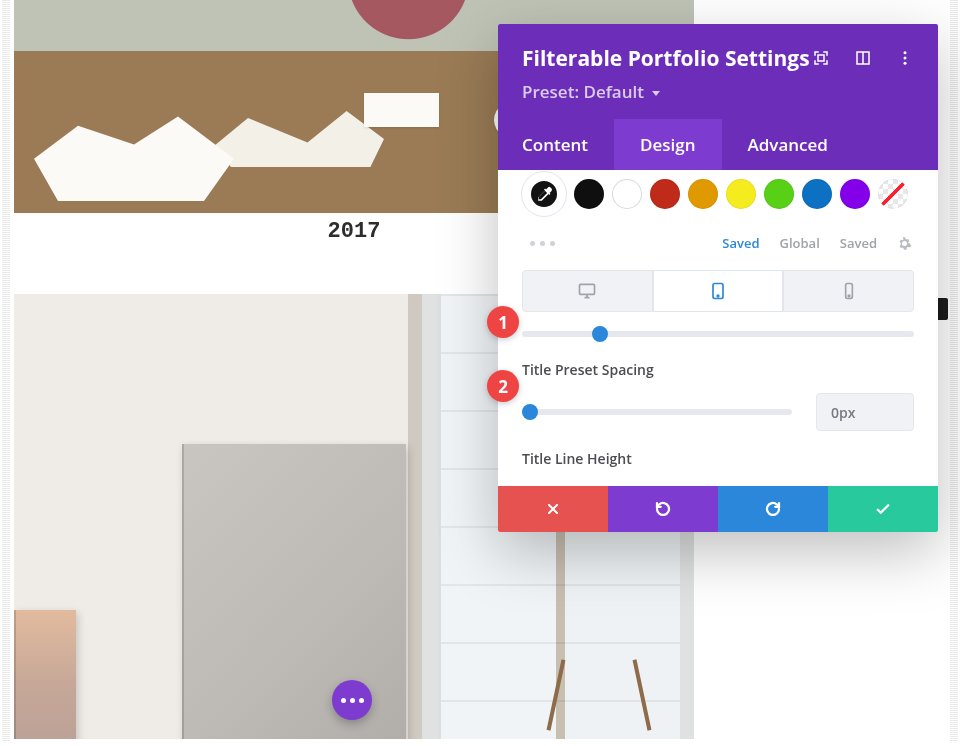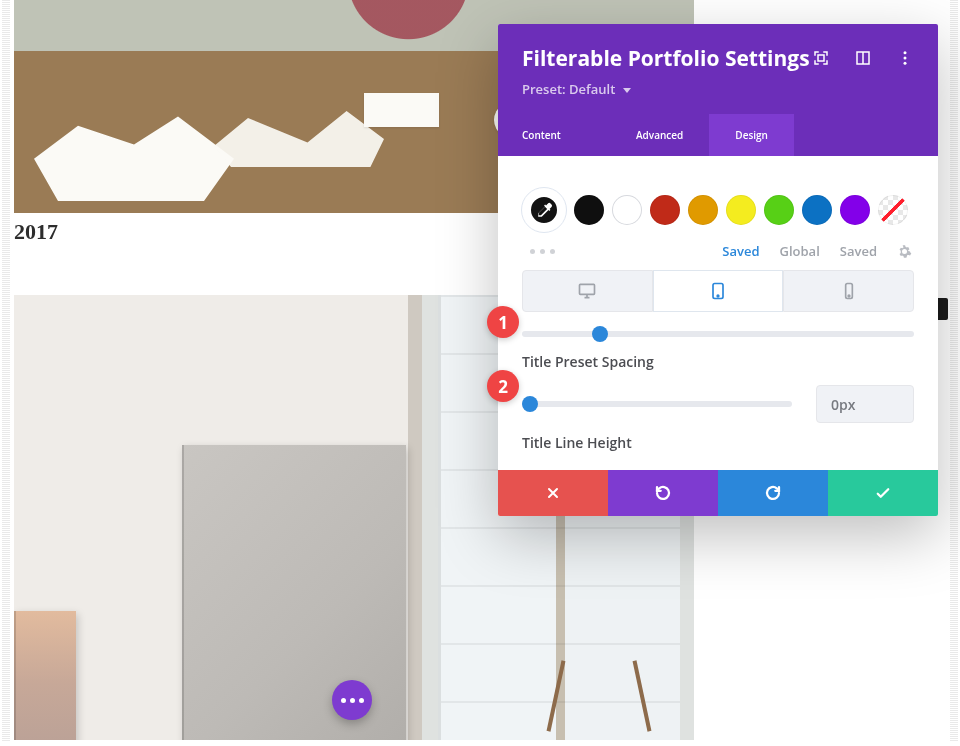--- a/index.html
+++ b/index.html
@@ -40,49 +40,49 @@
     border-left:3px solid rgba(0,0,0,.08);
   }
   .card.gallery .window::after{content:"";position:absolute;inset:0;background:
     repeating-linear-gradient(to bottom,rgba(0,0,0,.06) 0 2px,transparent 2px 58px);} 
   .canvas{position:absolute;background:linear-gradient(135deg,#c9c6c2,#bdbab6 60%,#b1aeaa);box-shadow:inset 2px 0 0 rgba(0,0,0,.15), 2px 3px 8px rgba(0,0,0,.18);}
   .card.gallery .canvas.big{left:168px;top:150px;width:224px;height:300px;}
   .card.gallery .canvas.small{left:0;top:316px;width:62px;height:180px;background:linear-gradient(180deg,#e2bb9e,#c7a898 40%,#b29d96);} 
   .card.gallery .stool{position:absolute;right:40px;bottom:8px;width:110px;height:86px;}
   .stool::before{content:"";position:absolute;left:10px;bottom:0;width:4px;height:72px;background:#8d6b4b;transform:rotate(12deg);} 
   .stool::after{content:"";position:absolute;right:10px;bottom:0;width:4px;height:72px;background:#8d6b4b;transform:rotate(-12deg);} 
-  .caption{margin-top:6px;text-align:left;font-family:Liberation Serif, serif;font-size:22px;color:#2d2d2d;font-weight:600;}
+  .caption{margin-top:6px;text-align:center;font-family:Liberation Mono, monospace;font-size:22px;color:#2d2d2d;font-weight:600;}
 
   
   .rail{position:absolute;top:0;width:8px;height:742px;background:repeating-linear-gradient(180deg,#e9e9e9 0 1px,transparent 1px 2px);} 
   .rail.left{left:2px;} .rail.right{right:2px;}
 
   
   .fab{position:absolute;left:332px;top:680px;width:40px;height:40px;border-radius:50%;background:var(--purple);display:flex;align-items:center;justify-content:center;box-shadow:0 4px 10px rgba(0,0,0,.25);} 
   .fab span{width:5px;height:5px;border-radius:50%;background:#fff;margin:0 2px;}
 
   
   .blackbar{position:absolute;right:12px;top:298px;width:12px;height:22px;background:#1c1c1c;border-radius:2px;}
 
   
   .panel{position:absolute;left:498px;top:24px;width:440px;background:var(--panel-bg);box-shadow:0 20px 60px rgba(0,0,0,.25);display:flex;flex-direction:column;border-radius:2px;overflow:hidden;}
   .panel-head{background:var(--purple-dark);padding:20px 24px 16px;color:#fff;}
   .panel-title-row{display:flex;align-items:center;}
   .panel-title{font-size:21px;font-weight:700;flex:1;}
   .head-icons{display:flex;gap:24px;align-items:center;}
   .head-icons .ico{width:18px;height:18px;display:flex;align-items:center;justify-content:center;cursor:pointer;}
-  .preset-row{margin-top:8px;font-size:13px;font-weight:600;color:rgba(255,255,255,.75);} 
+  .preset-row{margin-top:8px;font-size:17px;font-weight:600;color:rgba(255,255,255,.75);} 
   .preset-row .caret{display:inline-block;margin-left:4px;border-left:4px solid transparent;border-right:4px solid transparent;border-top:5px solid rgba(255,255,255,.75);vertical-align:middle;}
 
   .tabs{display:flex;background:var(--purple-dark);}
-  .tab{flex:0 0 auto;padding:14px 26px;color:#fff;font-size:10px;font-weight:600;cursor:pointer;}
+  .tab{flex:0 0 auto;padding:14px 26px;color:#fff;font-size:17px;font-weight:600;cursor:pointer;}
   .tab:nth-child(1){flex:0 0 112px;padding-left:24px;}
   .tab.active{background:var(--purple);}
 
-  .panel-body{padding:32px 24px 18px;display:flex;flex-direction:column;gap:10px;max-height:430px;overflow:hidden;position:relative;}
+  .panel-body{padding:2px 24px 18px;display:flex;flex-direction:column;gap:18px;max-height:430px;overflow:hidden;position:relative;}
 
   .swatches-row{display:flex;align-items:center;gap:8px;flex-wrap:wrap;}
   .swatch{width:30px;height:30px;border-radius:50%;cursor:pointer;box-shadow:inset 0 0 0 1px rgba(0,0,0,.06);} 
   .swatch.picker{width:44px;height:44px;border-radius:50%;background:#131313;display:flex;align-items:center;justify-content:center;border:9px solid #fff;outline:1px solid #dfe6f0;}
   .swatch.transparent{background:
     linear-gradient(135deg,transparent 46%, #ff1f2d 46% 54%, transparent 54%),
     repeating-conic-gradient(#e8e8e8 0 25%, #fff 0 50%);
     background-size:100%, 10px 10px;}
 
   .meta-row{display:flex;align-items:center;gap:20px;font-size:13px;padding:0 2px;}
@@ -180,22 +180,22 @@
     </div>
     <div class="preset-row">
       <span>Preset:</span>
       <span>Default</span>
       <span class="caret"></span>
     </div>
   </div>
 
   <div class="tabs">
     <div class="tab">Content</div>
+    <div class="tab active">Design</div>
     <div class="tab">Advanced</div>
-    <div class="tab active">Design</div>
   </div>
 
   <div class="panel-body">
 
     <div class="swatches-row" id="swatches">
         <div class="swatch picker">
           <svg width="18" height="18" viewBox="0 0 24 24" fill="#fff">
             <path d="M20.7 3.3a2.4 2.4 0 0 0-3.4 0l-2.6 2.6-1.2-1.2-1.4 1.4 1.2 1.2-9 9V21h4.7l9-9 1.2 1.2 1.4-1.4-1.2-1.2 2.6-2.6a2.4 2.4 0 0 0 0-3.4zM7.9 19H5v-2.9l8.3-8.3 2.9 2.9L7.9 19z"></path>
           </svg>
         </div>

